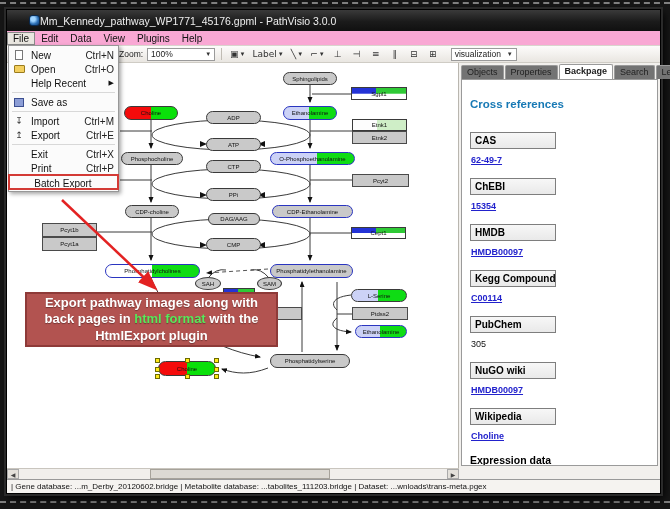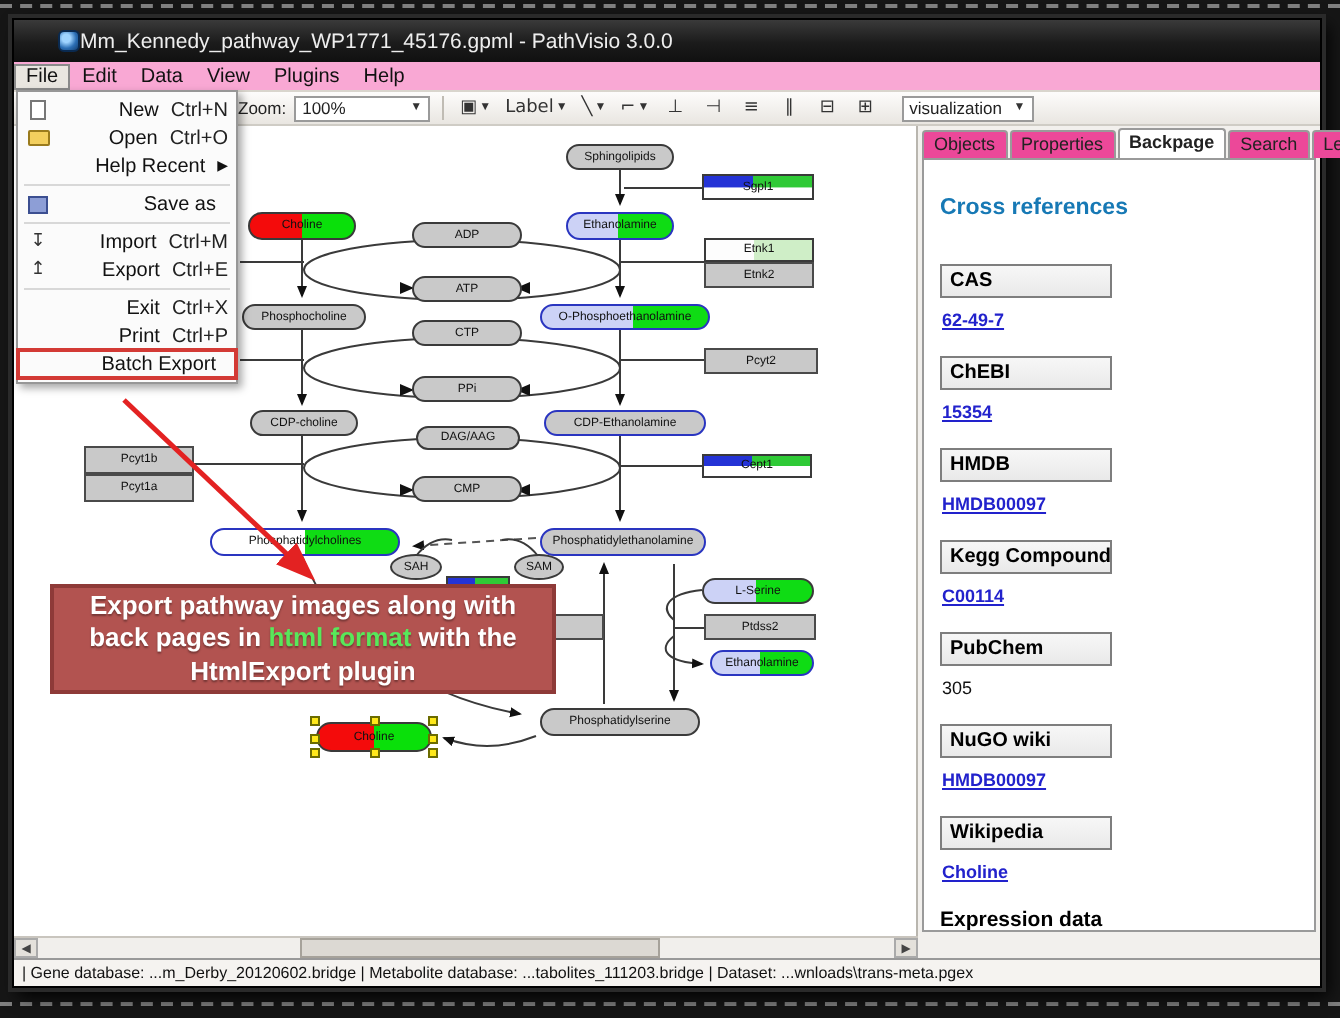--- a/index.html
+++ b/index.html
@@ -56,44 +56,44 @@
             background-image:linear-gradient(90deg,#2433d6 0 45%,#2fca36 45% 100%),linear-gradient(#fff,#fff);
             background-size:100% 52%,100% 100%; background-repeat:no-repeat; }
   .n-genelight { border-radius:0; background:linear-gradient(90deg,#fdfdfd 0 45%,#cfeec7 45% 100%); }
   .handle { position:absolute; width:5px; height:5px; background:#ffe81a; border:1px solid #6b6b00; }
 
   
   .filemenu { position:absolute; left:1px; top:35px; width:111px; background:#fbfbfb;
               border:1px solid #979797; box-shadow:2px 2px 4px rgba(0,0,0,.35); z-index:40; padding:2px 0; font-size:10px; }
   .fm-item { display:flex; align-items:center; height:14px; padding:0 4px 0 3px; color:#111; position:relative; }
   .fm-item .ic { width:14px; height:11px; margin-right:5px; display:flex; align-items:center; justify-content:center; }
-  .fm-label { flex:1;text-align:right; }
+  .fm-label { flex:1; }
   .fm-short { color:#222; padding-left:6px; }
   .fm-item.disabled .fm-label, .fm-item.disabled .fm-short { color:#9a9a9a; }
   .fm-sep { height:1px; background:#d8d8d8; margin:2px 3px; }
-  .fm-item.boxed { outline:2px solid #d33a35; outline-offset:-1px; }
+  .fm-item.boxed { outline:2px solid #d33a35; outline-offset:-1px;flex-direction:column; }
   .fm-sub { font-size:7px; }
   .ic-page { width:8px; height:10px; background:#fff; border:1px solid #777; }
   .ic-folder { width:11px; height:8px; background:#f3cf5e; border:1px solid #9a7b1d; border-radius:1px; }
   .ic-disk { width:10px; height:9px; background:#8d9ed6; border:1px solid #3c4f91; }
   .ic-disk.gray { background:#cfcfcf; border-color:#9a9a9a; }
   .ic-arrow { font-size:9px; color:#333; font-family:"DejaVu Sans",sans-serif; }
 
   
   .arrow-overlay { position:absolute; left:0; top:0; z-index:60; pointer-events:none; }
   .callout { position:absolute; left:25px; top:292px; width:253px; height:55px; z-index:55;
              background:#b25350; border:2px solid #8e3a38; color:#fff; font-weight:bold;
              font-size:13px; line-height:1.25; text-align:center; display:flex; align-items:center; justify-content:center;
              padding:2px 6px; text-shadow:0 1px 1px rgba(0,0,0,.35); }
   .callout .hl { color:#58e85a; }
 
   
   .sidepanel { position:absolute; left:452px; right:0; top:0; bottom:0; background:#f2f0ed; }
   .tabbar { position:absolute; left:2px; top:1px; right:0; height:15px; display:flex; align-items:flex-end; font-size:9px; }
-  .tab { border:1px solid #9a9a9a; border-bottom:none; background:#ec4899; padding:1px 5px 2px; margin-right:1px;
+  .tab { border:1px solid #9a9a9a; border-bottom:none; background:#737373; padding:1px 5px 2px; margin-right:1px;
          border-radius:2px 2px 0 0; color:#222; }
   .tab.active { background:#fff; font-weight:bold; padding-bottom:3px; }
   .panel-body { position:absolute; left:2px; right:2px; top:16px; bottom:2px; background:#fff;
                 border:1px solid #9a9a9a; overflow:hidden; padding:8px 0 0 8px; }
   .xref-heading { color:#1779b5; font-weight:bold; font-size:11.5px; margin:10px 0 22px; }
   .xref-section { margin-bottom:13px; }
   .xref-header { width:86px; border:1px solid #7e7e7e; background:linear-gradient(#f7f7f7,#e9e9e9);
                  font-weight:bold; font-size:10px; padding:2px 4px; color:#000; white-space:nowrap; }
   .xref-value { margin:6px 0 0 1px; font-size:9px; font-weight:bold; }
   .xref-value a { color:#2222cc; }

